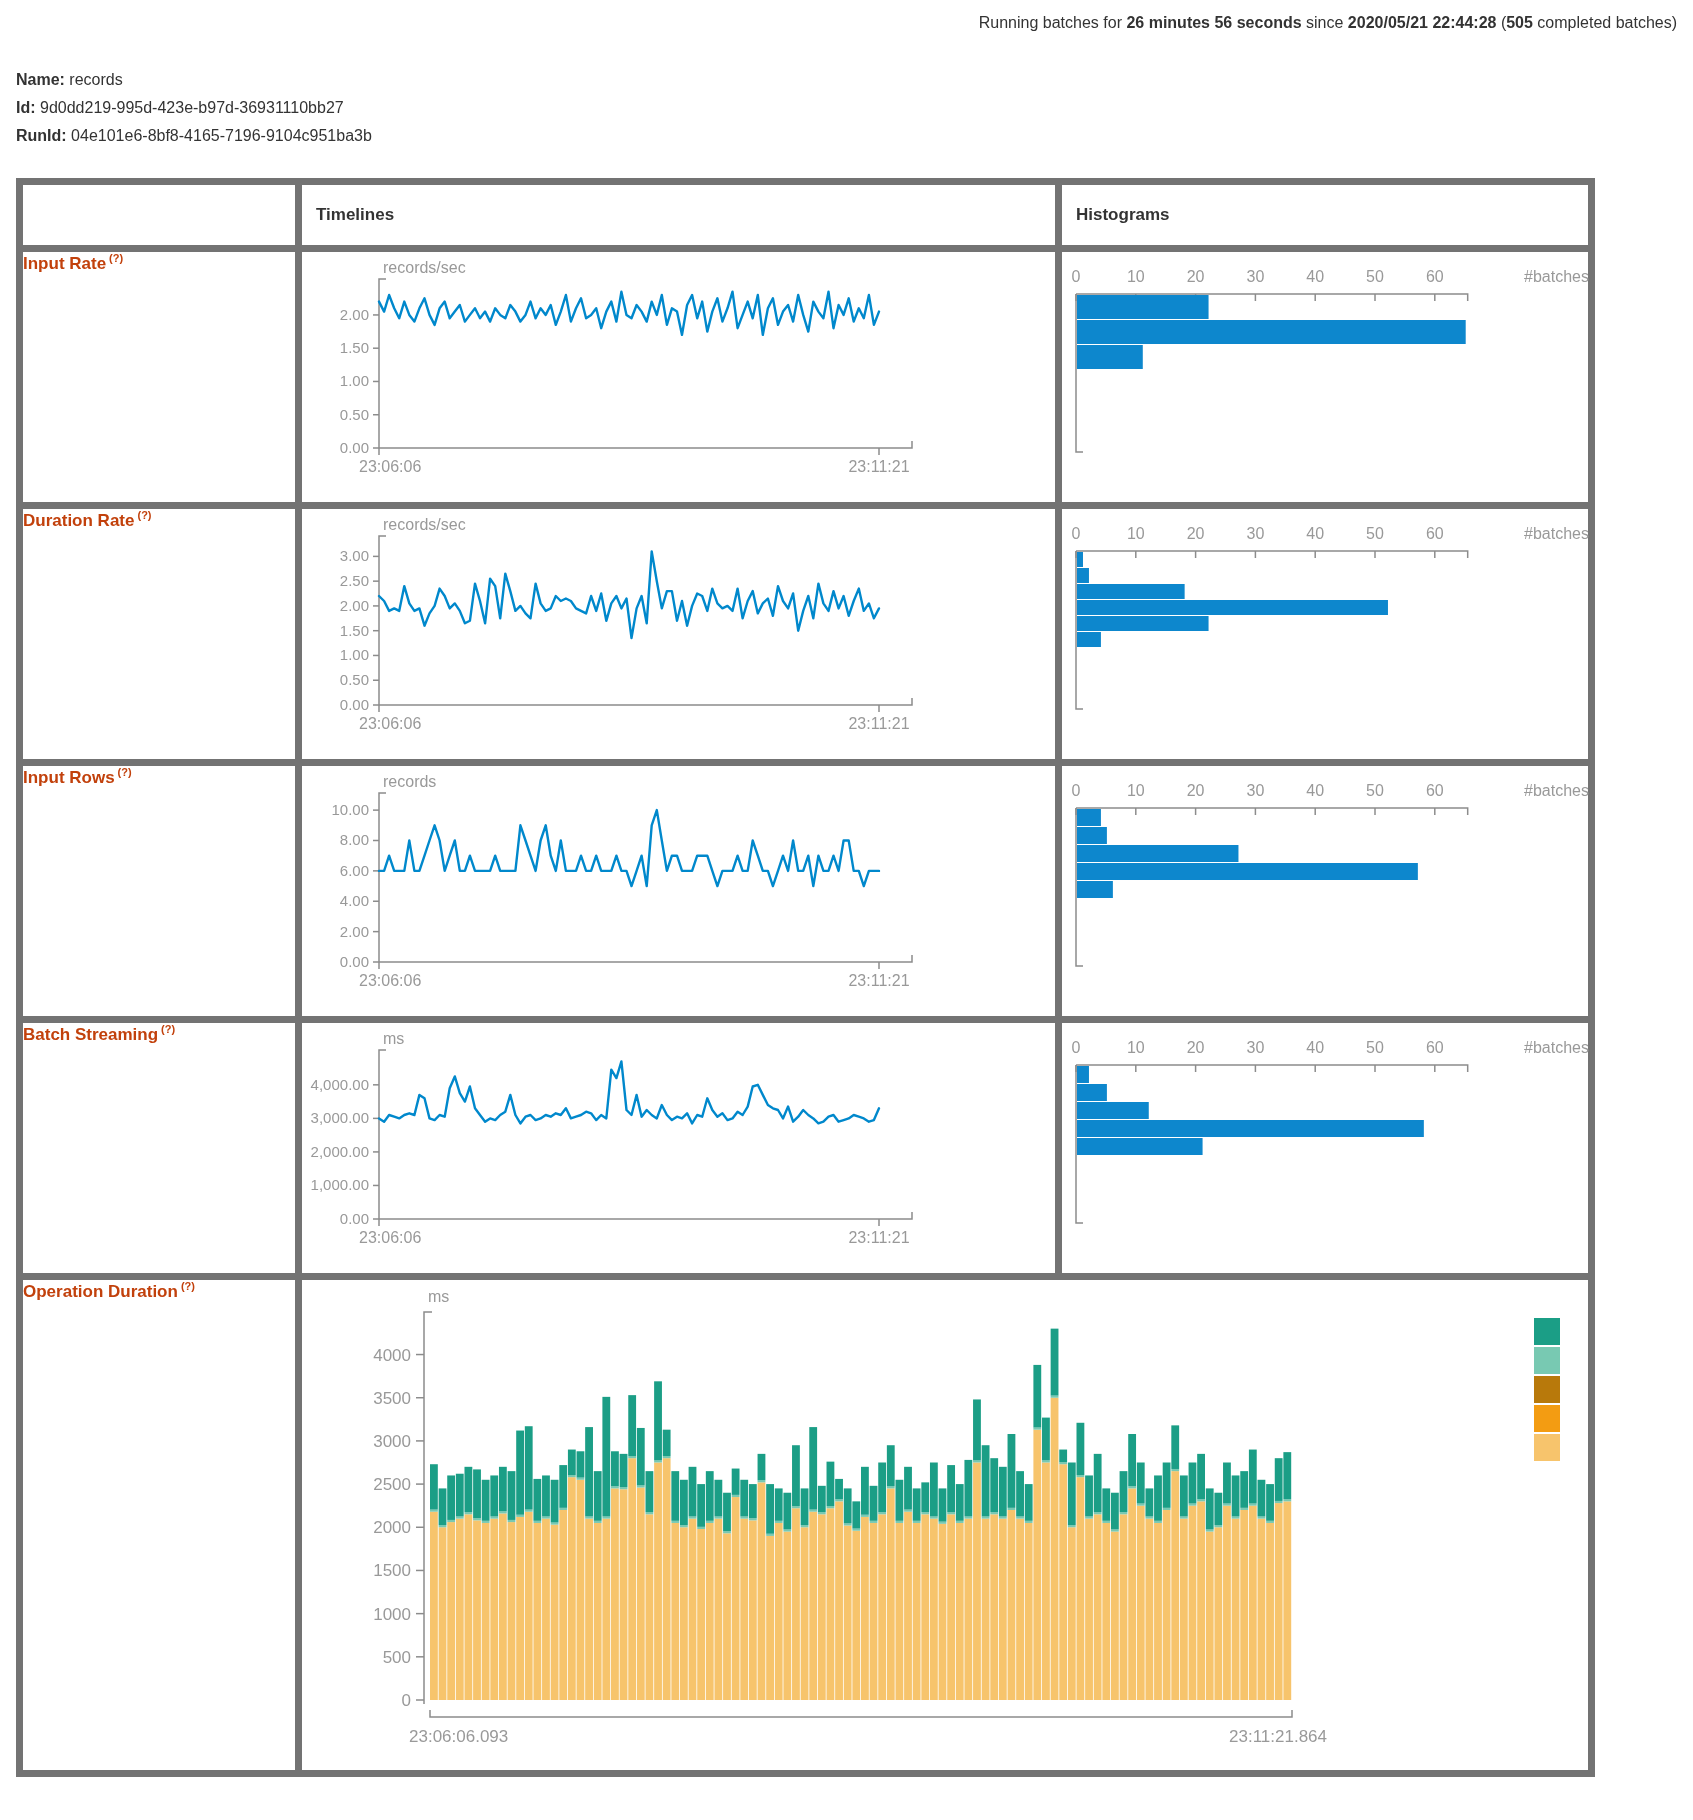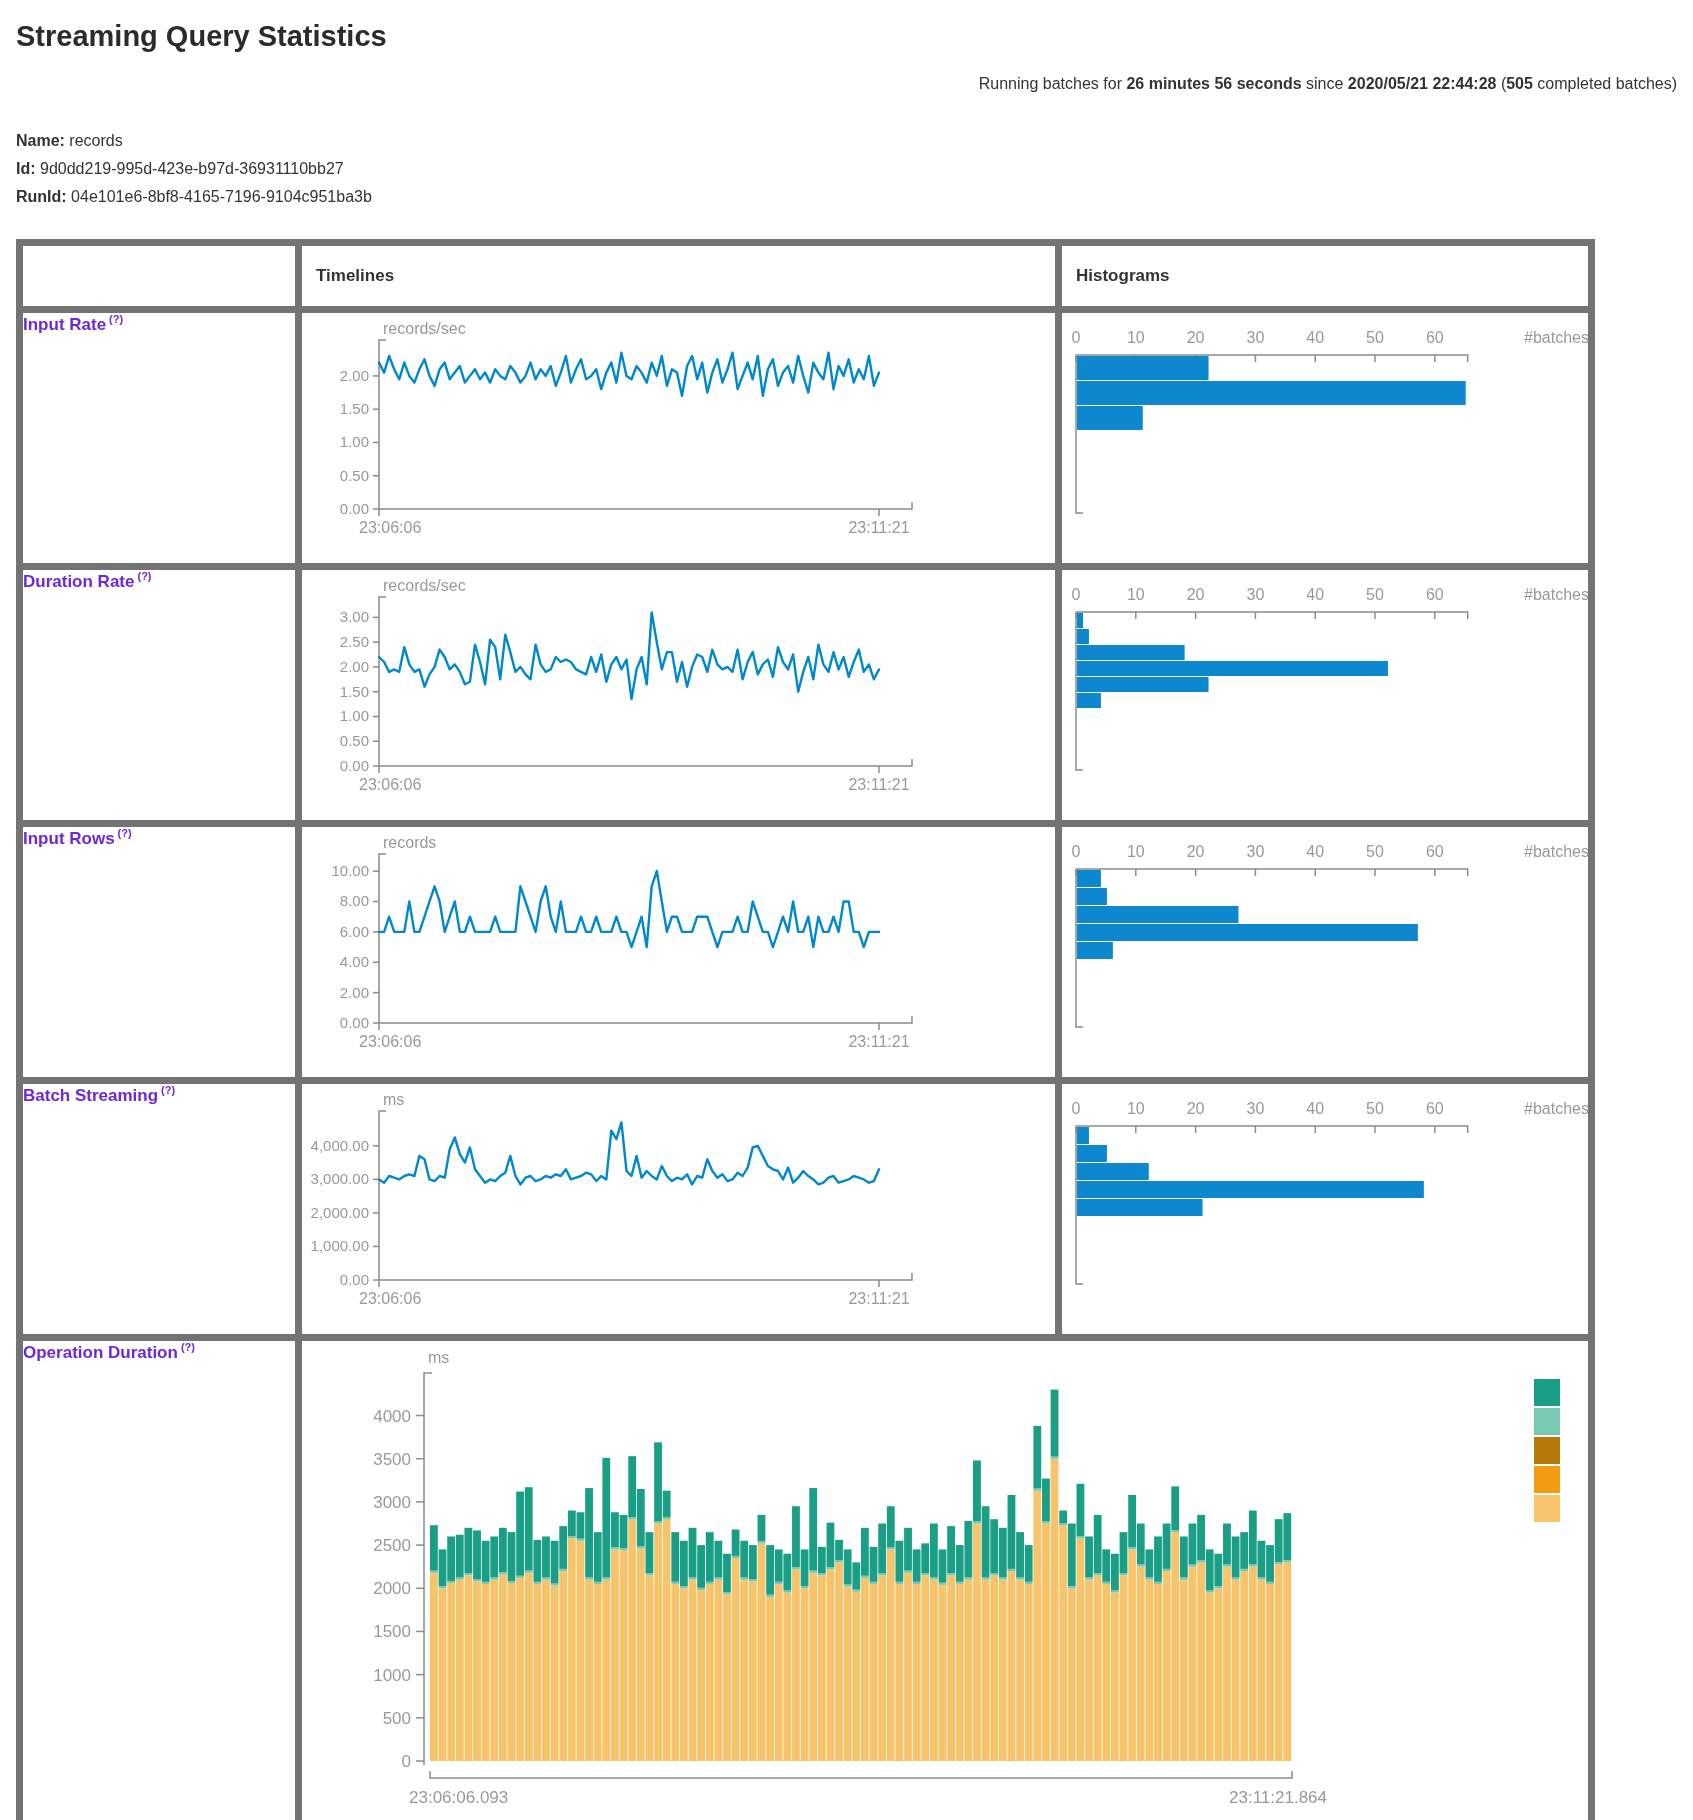--- a/index.html
+++ b/index.html
@@ -5,37 +5,36 @@
   html,body{margin:0;padding:0;background:#fff;font-family:"Liberation Sans",sans-serif;color:#333;}
   .page{width:1693px;min-height:1820px;box-sizing:border-box;padding:14px 16px 0 16px;}
   h1{font-size:29px;font-weight:bold;margin:6px 0 22px 0;color:#2b2b2b;}
   .subtitle{font-size:16px;margin:0 0 34px 0;color:#333;text-align:right;}
   .subtitle b{font-weight:bold;}
   .meta{font-size:16px;line-height:28px;margin-bottom:28px;}
   .meta b{font-weight:bold;text-align:center;}
   table.stats{border-collapse:collapse;width:1574px;table-layout:fixed;}
   table.stats th, table.stats td{border:7px solid #737373;padding:0;vertical-align:top;}
   table.stats th{height:60px;text-align:left;font-size:17px;font-weight:bold;color:#333;padding-left:14px;vertical-align:middle;}
-  td.metric{vertical-align:middle;padding-left:16px;font-size:17px;font-weight:bold;color:#6d28d9;margin-left:34px;}
+  td.metric{vertical-align:middle;padding-left:16px;font-size:17px;font-weight:bold;color:#c2410c;margin-left:34px;}
   td.metric sup{font-size:11px;font-weight:bold;margin-left:3px;}
   .c1{width:279px;} .c2{width:760px;} .c3{width:533px;}
   svg text.tick{fill:#999;font-size:15px;}
   svg text.tick-lg{fill:#999;font-size:17px;}
   svg text.unit{fill:#999;font-size:16px;}
   svg text.xlab{fill:#999;font-size:16px;}
   svg text.xlab-lg{fill:#999;font-size:17px;}
   .od-cell{position:relative;}
   .od-legend{position:absolute;top:38px;right:28px;}
   .od-legend .sw{width:26px;height:27px;margin-bottom:2px;}
 </style>
 </head>
 <body>
 
 <div class="page">
-  <h1>Streaming Query Statistics</h1>
 
   <p class="subtitle"><span>Running batches for </span><b>26 minutes 56 seconds</b><span> since </span><b>2020/05/21 22:44:28</b><span> (</span><b>505</b><span> completed batches)</span></p>
 
   <div class="meta">
     <div><b>Name:</b> <span>records</span></div>
     <div><b>Id:</b> <span>9d0dd219-995d-423e-b97d-36931110bb27</span></div>
     <div><b>RunId:</b> <span>04e101e6-8bf8-4165-7196-9104c951ba3b</span></div>
   </div>
 
   <table class="stats">

